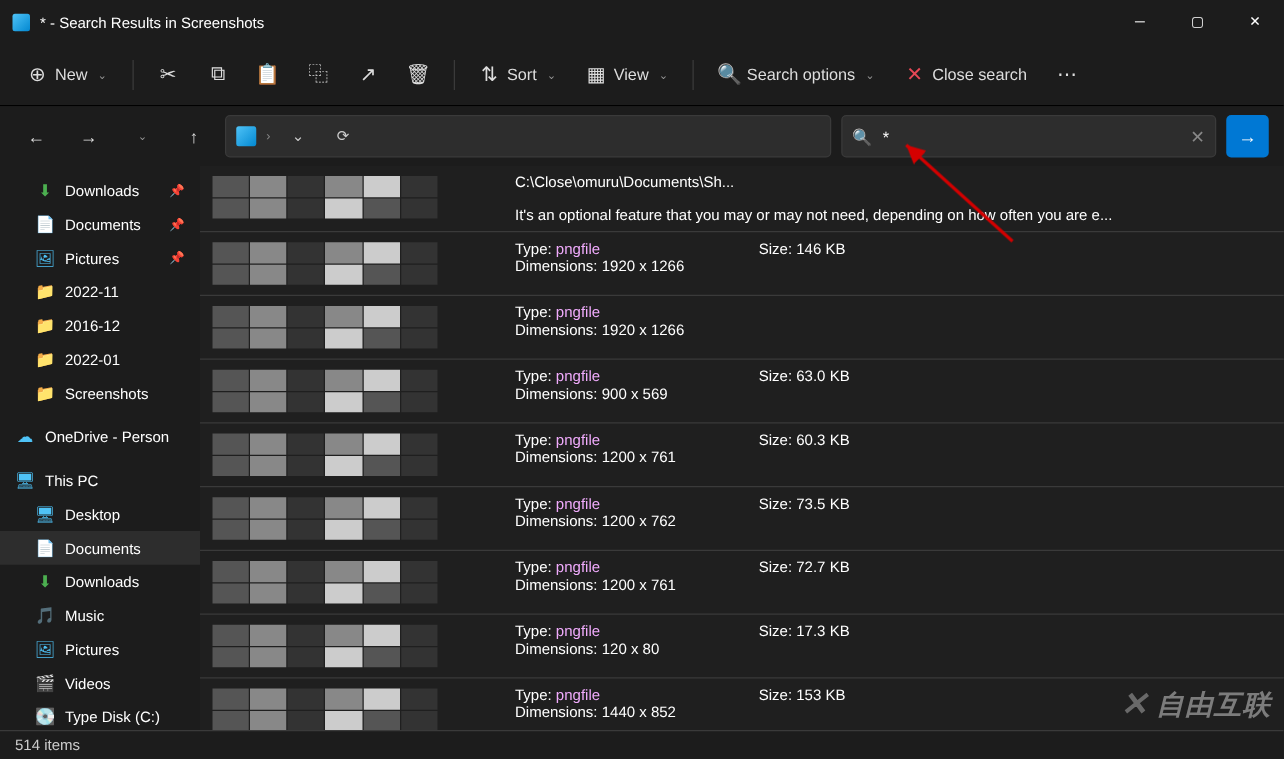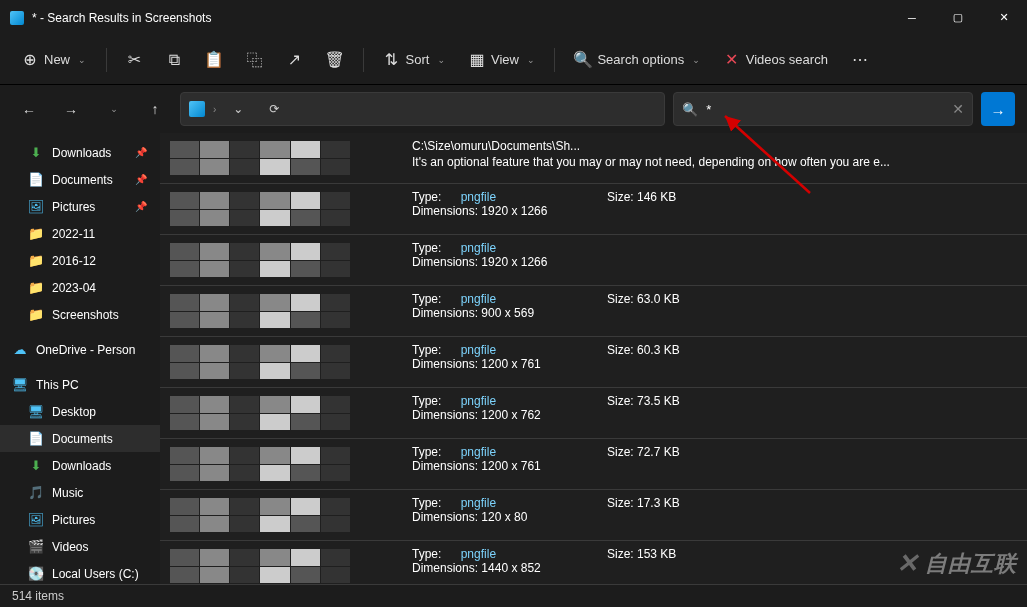--- a/index.html
+++ b/index.html
@@ -45,21 +45,21 @@
 .row { display:flex; align-items:flex-start; padding:6px 10px; border-bottom:1px solid #3a3a3a; min-height:48px; gap:12px; }
 .thumb { width:230px; height:38px; display:flex; align-items:center; }
 .mosaic { display:grid; grid-template-columns:repeat(6,1fr); grid-template-rows:repeat(2,1fr); width:180px; height:34px; gap:1px; }
 .mosaic div { background:#555; }
 .mosaic div:nth-child(2n){ background:#888; }
 .mosaic div:nth-child(3n){ background:#333; }
 .mosaic div:nth-child(5n){ background:#ccc; }
 .details { flex:1; display:flex; font-size:12px; color:#fff; }
 .col1 { width:195px; }
 .col2 { flex:1; }
-.dlabel { color:#7dd3fc;margin-left:16px; }
+.dlabel { color:#f0abfc; }
 .row.first .col1, .row.first .col2 { white-space:nowrap; overflow:hidden; text-overflow:ellipsis; }
 .statusbar { height:23px; background:#1c1c1c; border-top:1px solid #3a3a3a; display:flex; align-items:center; padding:0 12px; font-size:12px; color:#ccc; }
 .arrow { position:absolute; pointer-events:none; z-index:50; }
 .watermark { position:absolute; right:10px; bottom:28px; font-size:22px; font-weight:700; color:rgba(200,200,200,0.55); font-style:italic; letter-spacing:1px; display:flex; align-items:center; gap:6px; z-index:40; }
 .watermark .wm-icon { font-size:26px; color:rgba(180,180,180,0.5); }
 </style>
 </head>
 <body>
 
 <div class="titlebar">
@@ -109,21 +109,21 @@
     <span class="chev">⌄</span>
   </div>
   <div class="tb-sep"></div>
   <div class="tb-btn">
     <span class="tb-icon">🔍</span>
     <span>Search options</span>
     <span class="chev">⌄</span>
   </div>
   <div class="tb-btn">
     <span class="tb-icon" style="color:#e74856">✕</span>
-    <span>Videos search</span>
+    <span>Close search</span>
   </div>
   <div class="tb-btn">
       <span class="tb-icon">⋯</span>
     </div>
 </div>
 
 <div class="navbar">
   <div class="nav-btn">←</div>
   <div class="nav-btn">→</div>
   <div class="nav-btn">
@@ -165,21 +165,21 @@
         <div class="side-item l2">
           <span class="side-ico fld">📁</span>
           <span>2022-11</span>
         </div>
         <div class="side-item l2">
           <span class="side-ico fld">📁</span>
           <span>2016-12</span>
         </div>
         <div class="side-item l2">
           <span class="side-ico fld">📁</span>
-          <span>2023-04</span>
+          <span>2022-01</span>
         </div>
         <div class="side-item l2">
           <span class="side-ico fld">📁</span>
           <span>Screenshots</span>
         </div>
       </div>
     <div style="height:8px"></div>
     <div class="side-item l1">
       <span class="side-ico blue">☁</span>
       <span>OneDrive - Person</span>
@@ -209,21 +209,21 @@
         <div class="side-item l2">
           <span class="side-ico blue">🖼</span>
           <span>Pictures</span>
         </div>
         <div class="side-item l2">
           <span class="side-ico ">🎬</span>
           <span>Videos</span>
         </div>
         <div class="side-item l2">
           <span class="side-ico gray">💽</span>
-          <span>Local Users (C:)</span>
+          <span>Type Disk (C:)</span>
         </div>
       </div>
   </div>
   <div class="content" id="content">
       <div class="row first">
         <div class="thumb">
           <div class="mosaic">
             <div></div>
             <div></div>
             <div></div>
@@ -234,23 +234,23 @@
             <div></div>
             <div></div>
             <div></div>
             <div></div>
             <div></div>
           </div>
         </div>
         <div class="details">
           <div style="flex:1">
             <div style="display:flex">
-              <div class="col1">C:\Size\omuru\Documents\Sh...</div>
+              <div class="col1">C:\Close\omuru\Documents\Sh...</div>
             </div>
-            <div style="margin-top:2px">It's an optional feature that you may or may not need, depending on how often you are e...</div>
+            <div style="margin-top:12px">It's an optional feature that you may or may not need, depending on how often you are e...</div>
           </div>
         </div>
       </div>
       <div class="row">
         <div class="thumb">
           <div class="mosaic">
             <div></div>
             <div></div>
             <div></div>
             <div></div>

